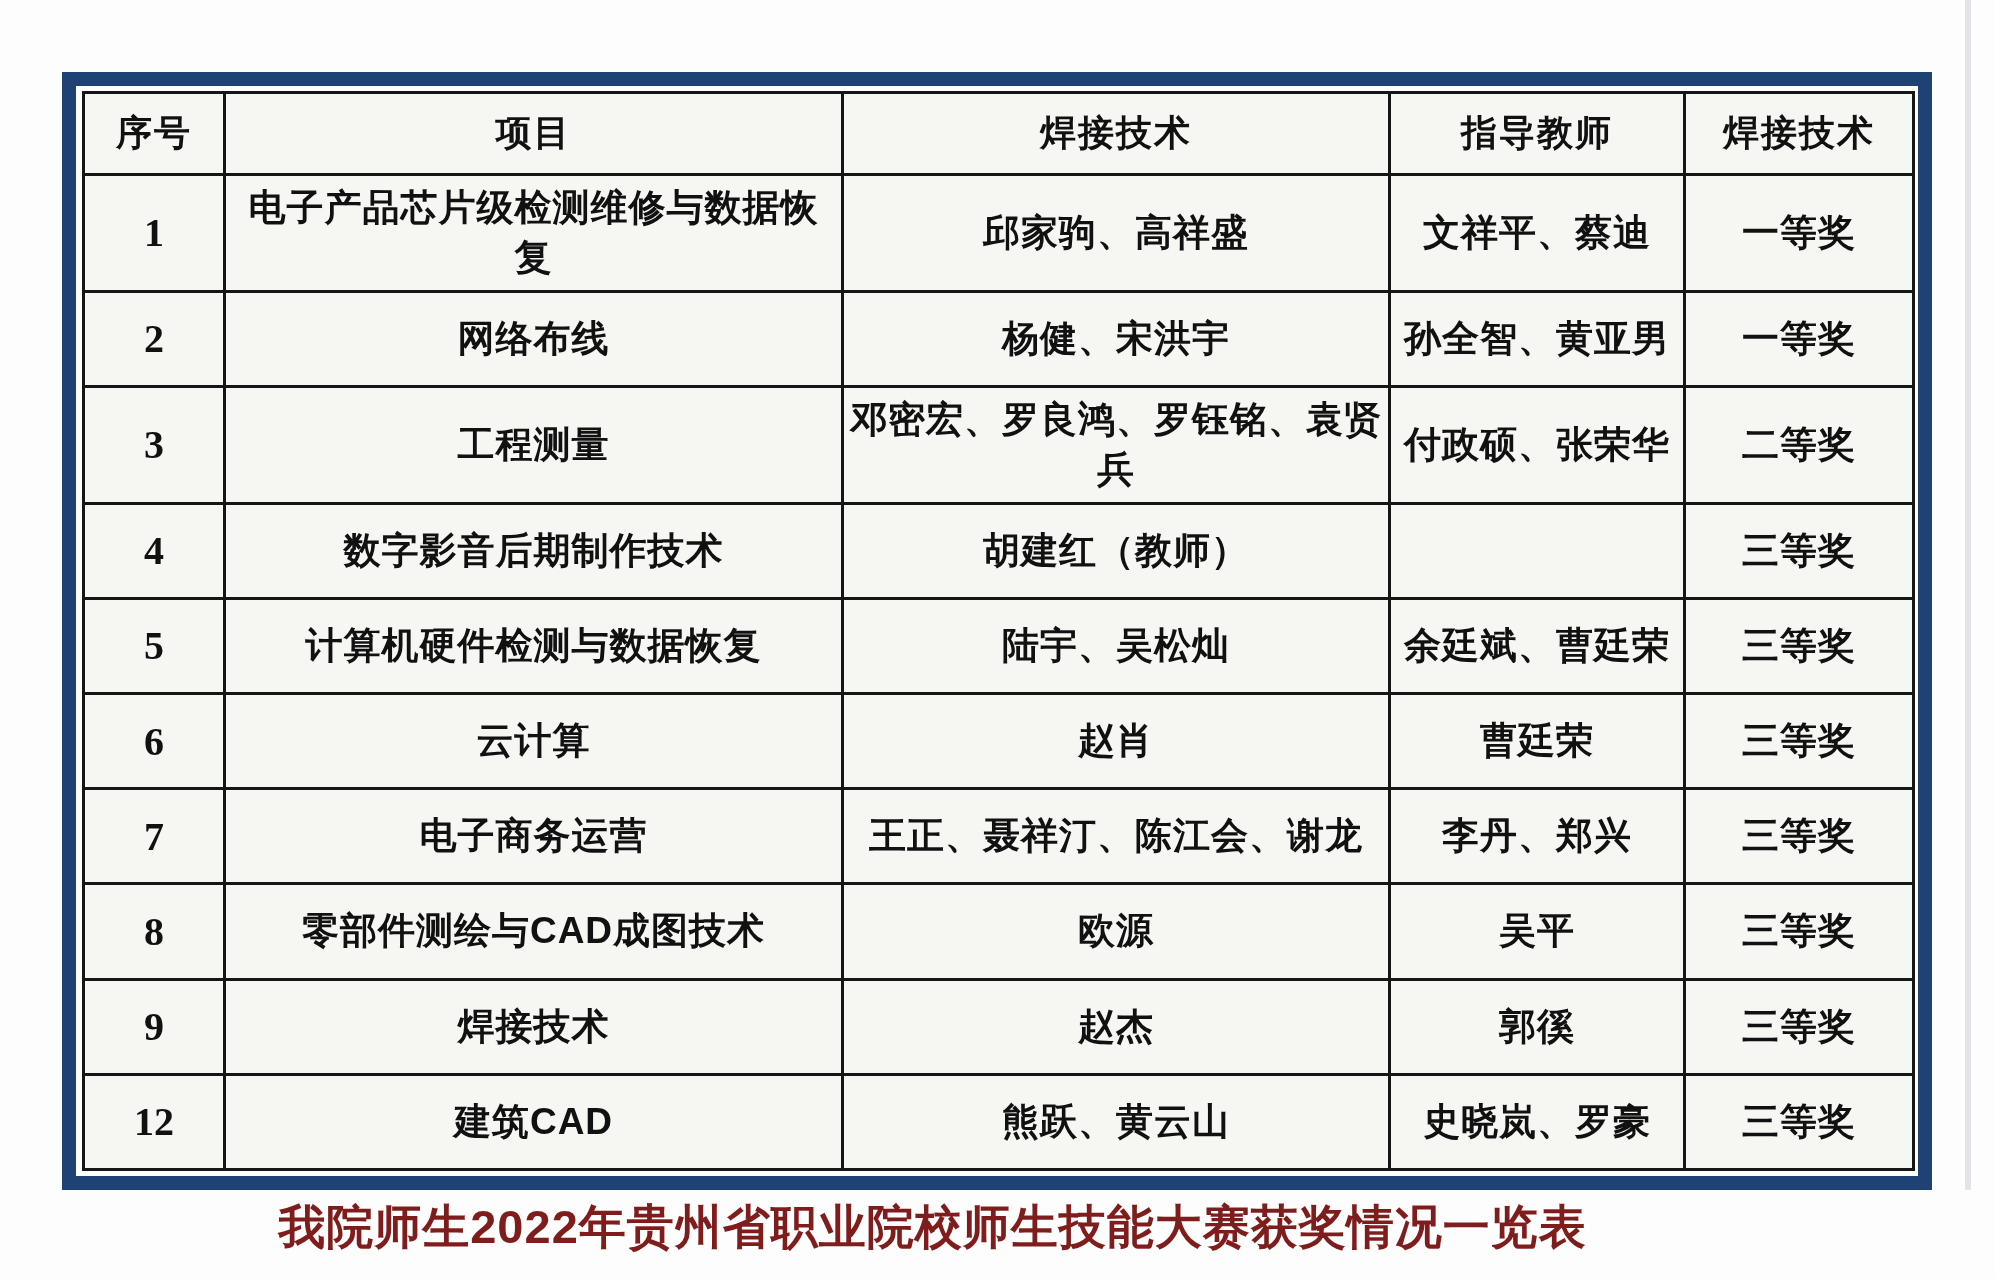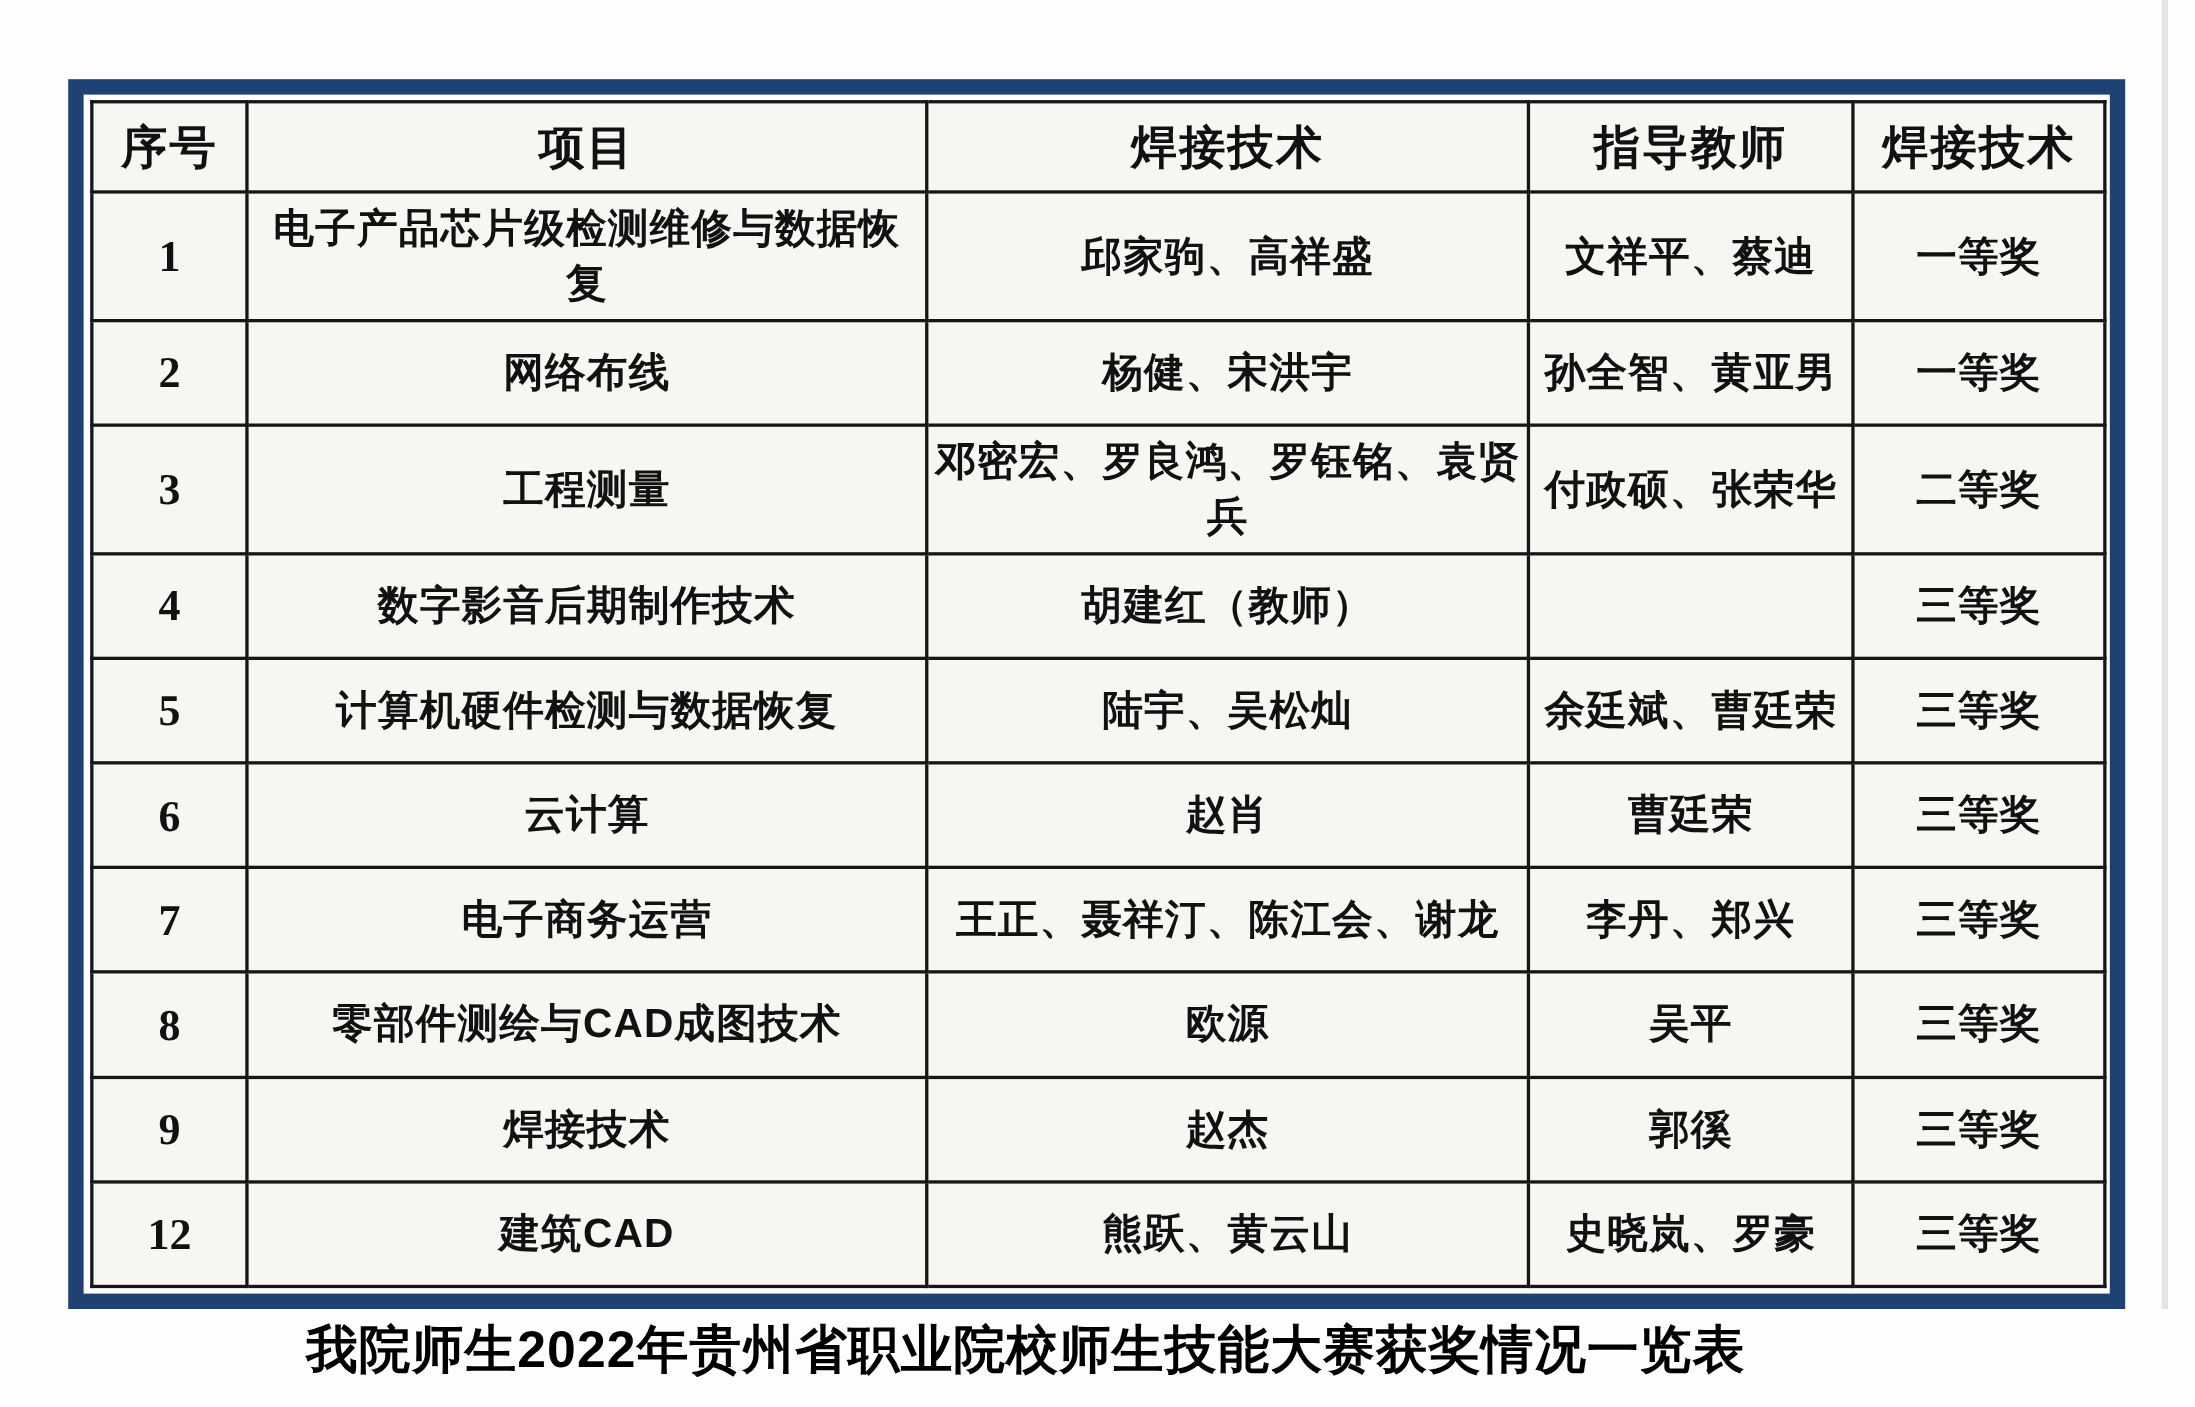--- a/index.html
+++ b/index.html
@@ -35,21 +35,21 @@
   }
   table.awards th,table.awards td{
     border:3px solid var(--grid);
     text-align:center;vertical-align:middle;
     background:var(--cell-bg);
     overflow:hidden;
     padding:0 4px;
   }
   table.awards th{
     height:82px;
-    font-size:42px;font-weight:bold;
+    font-size:36px;font-weight:bold;
     letter-spacing:2px;
   }
   table.awards td{
     height:84px;
     font-size:37px;font-weight:600;
     letter-spacing:1px;
   }
   
   col.c0{width:141px;}
   col.c1{width:618px;}
@@ -59,21 +59,21 @@
   
   table.awards td.c0{
     font-family:"Liberation Serif","DejaVu Serif",serif;
     font-weight:bold;font-size:40px;letter-spacing:0;
   }
   .caption{
     position:absolute;left:0;top:1196px;width:1865px;
     text-align:center;
     font-size:47px;font-weight:bold;
     letter-spacing:1px;
-    color:#000000;
+    color:#7f1d1d;
   }
 </style>
 </head>
 <body>
 
 <div class="edge-artifact"></div>
 
 <div class="table-frame">
   <table class="awards">
     <colgroup>

